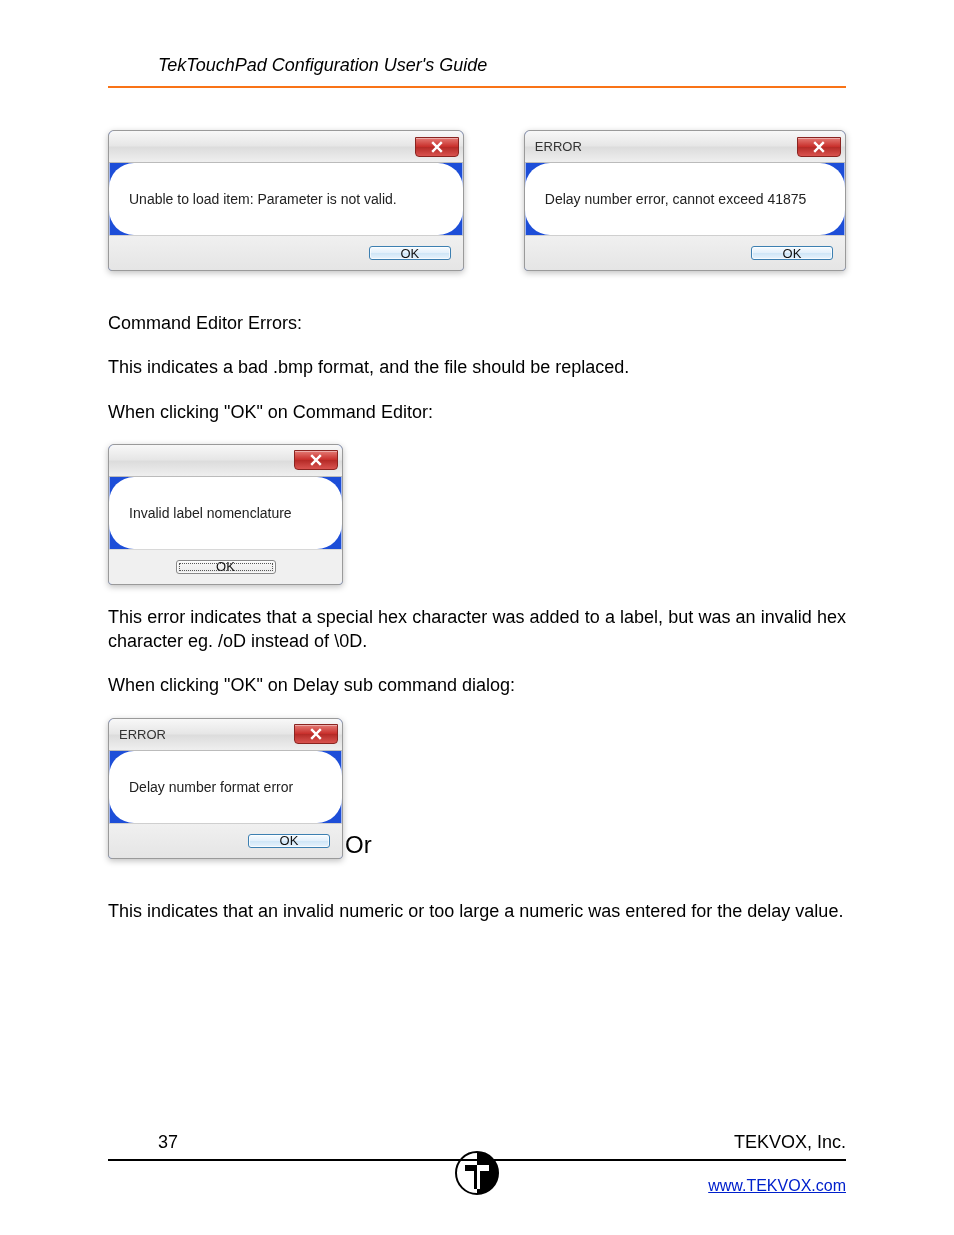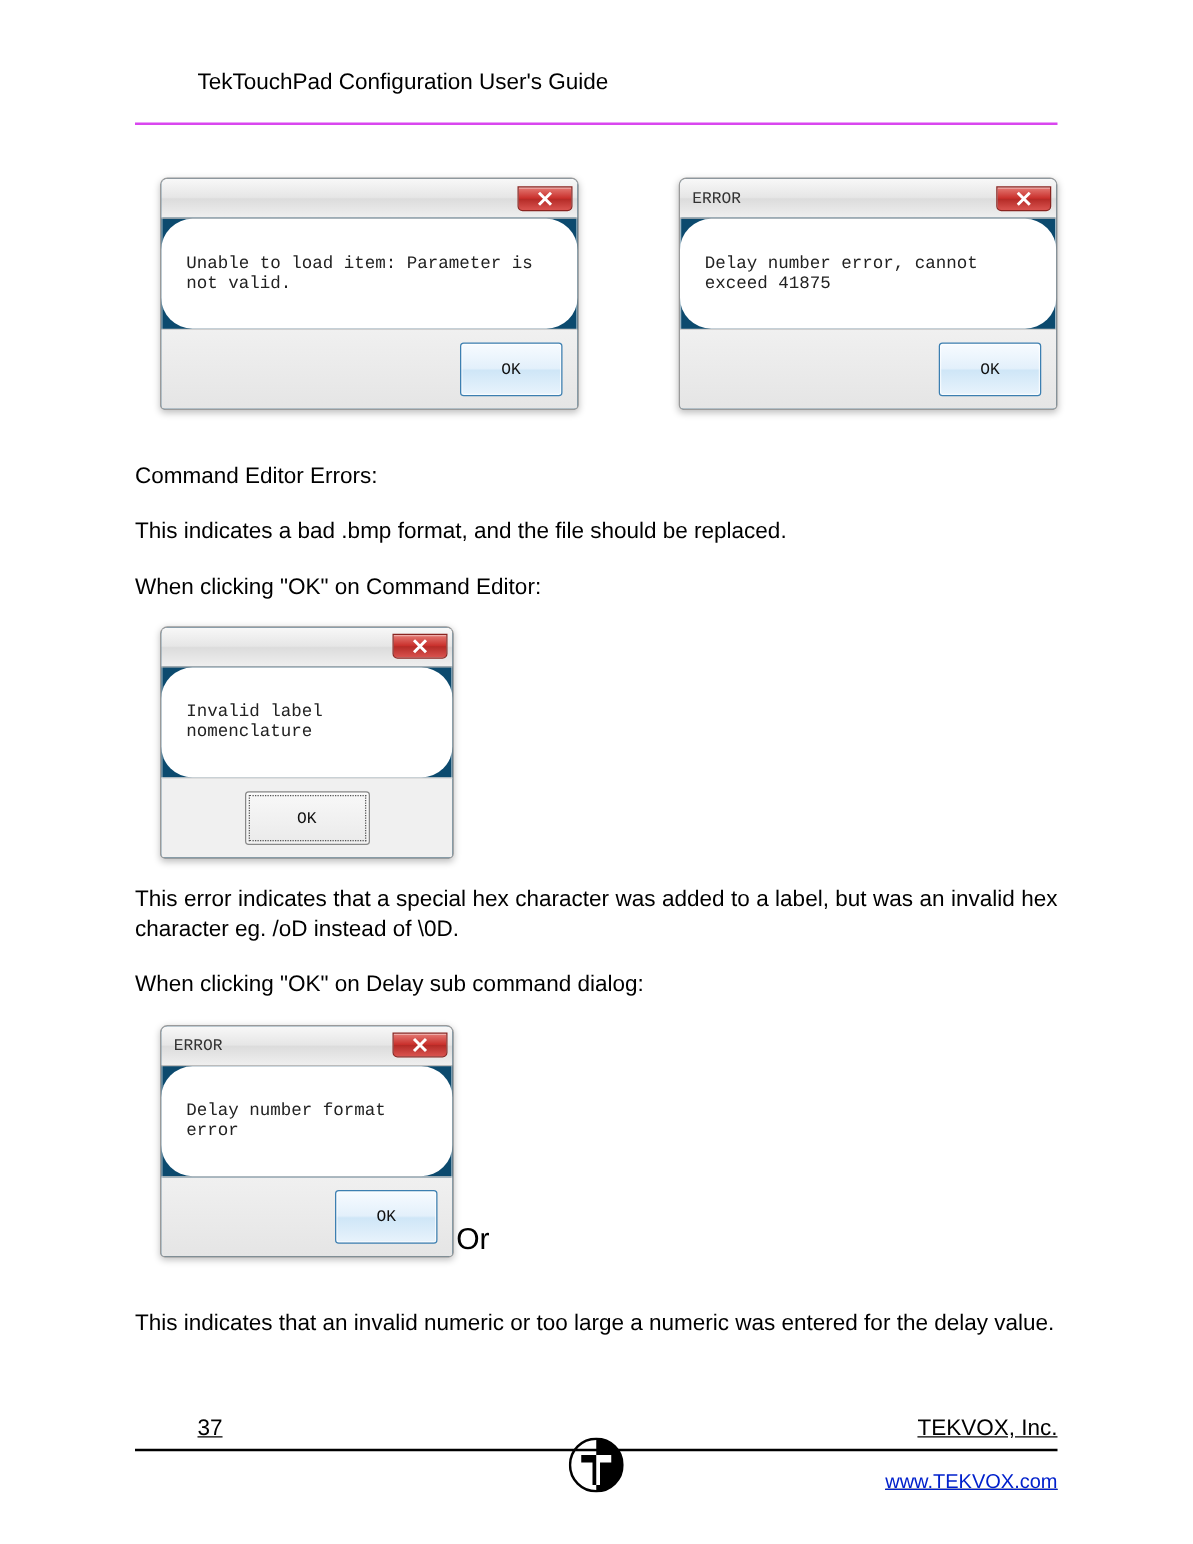--- a/index.html
+++ b/index.html
@@ -10,23 +10,24 @@
     font-family: Arial, Helvetica, sans-serif;
     color: #000;
     width: 954px;
     height: 1235px;
     position: relative;
   }
   .page {
     padding: 55px 108px 0 108px;
   }
   .header {
-    border-bottom: 2px solid #d946ef;
-    padding-bottom: 22px;
+    border-bottom: 2px solid #f97316;
+    padding-bottom: 10px;
     margin-bottom: 42px;
+    font-style: italic;
   }
   .header-title {
     font-size: 18px;
     margin-left: 50px;
   }
   .body-text {
     font-size: 18px;
     line-height: 1.35;
     margin: 0 0 20px 0;
     text-align: justify;
@@ -36,27 +37,26 @@
     display: flex;
     gap: 60px;
     margin-bottom: 20px;
   }
 
   
   .win7 {
     border: 1px solid #9a9a9a;
     border-radius: 6px 6px 4px 4px;
     box-shadow: 0 0 0 1px rgba(255,255,255,0.6) inset, 0 2px 6px rgba(0,0,0,.25);
-    background: #0c4a6e;
-    font-family: Liberation Mono, monospace;
+    background: #1d4ed8;
+    font-family: Liberation Sans, sans-serif;
     font-size: 14px;
     color: #222;
     overflow: hidden;
     position: relative;
-    margin-left: 20px;
   }
   .win7 .titlebar {
     height: 32px;
     background: linear-gradient(#f8f8f8,#e6e6e6 48%,#dcdcdc 52%,#efefef);
     border-bottom: 1px solid #bbb;
     display: flex;
     align-items: center;
     justify-content: space-between;
     padding: 0 0 0 10px;
   }
@@ -90,21 +90,21 @@
   }
   .win7 .flat-footer {
     background: #f0f0f0;
     border-top: 1px solid #d8d8d8;
     padding: 10px 12px;
     display: flex;
     justify-content: center;
   }
   .win7 .ok-btn {
     min-width: 82px;
-    height: 43px;
+    height: 14px;
     border: 1px solid #3c7fb1;
     border-radius: 3px;
     background: linear-gradient(#f7fbff,#e3f0fb 48%,#cfe6f7 52%,#e8f3fc);
     font-size: 13px;
     color: #111;
     display: flex; align-items: center; justify-content: center;
     box-shadow: inset 0 0 0 1px rgba(255,255,255,.7);
   }
   .win7 .ok-btn.focused {
     outline: 1px dotted #555;
@@ -129,21 +129,20 @@
     margin-left:2px;
     vertical-align: bottom;
   }
   .d4-wrap { display:flex; align-items:flex-end; margin-bottom:10px;}
 
   
   .page-footer {
     position: absolute;
     left: 108px; right: 108px;
     bottom: 40px;
-    text-decoration: underline;
   }
   .pf-top {
     display:flex;
     justify-content: space-between;
     align-items: flex-end;
     font-size: 18px;
   }
   .pf-pagenum { margin-left: 50px; }
   .pf-rule {
     border-top: 2px solid #000;

